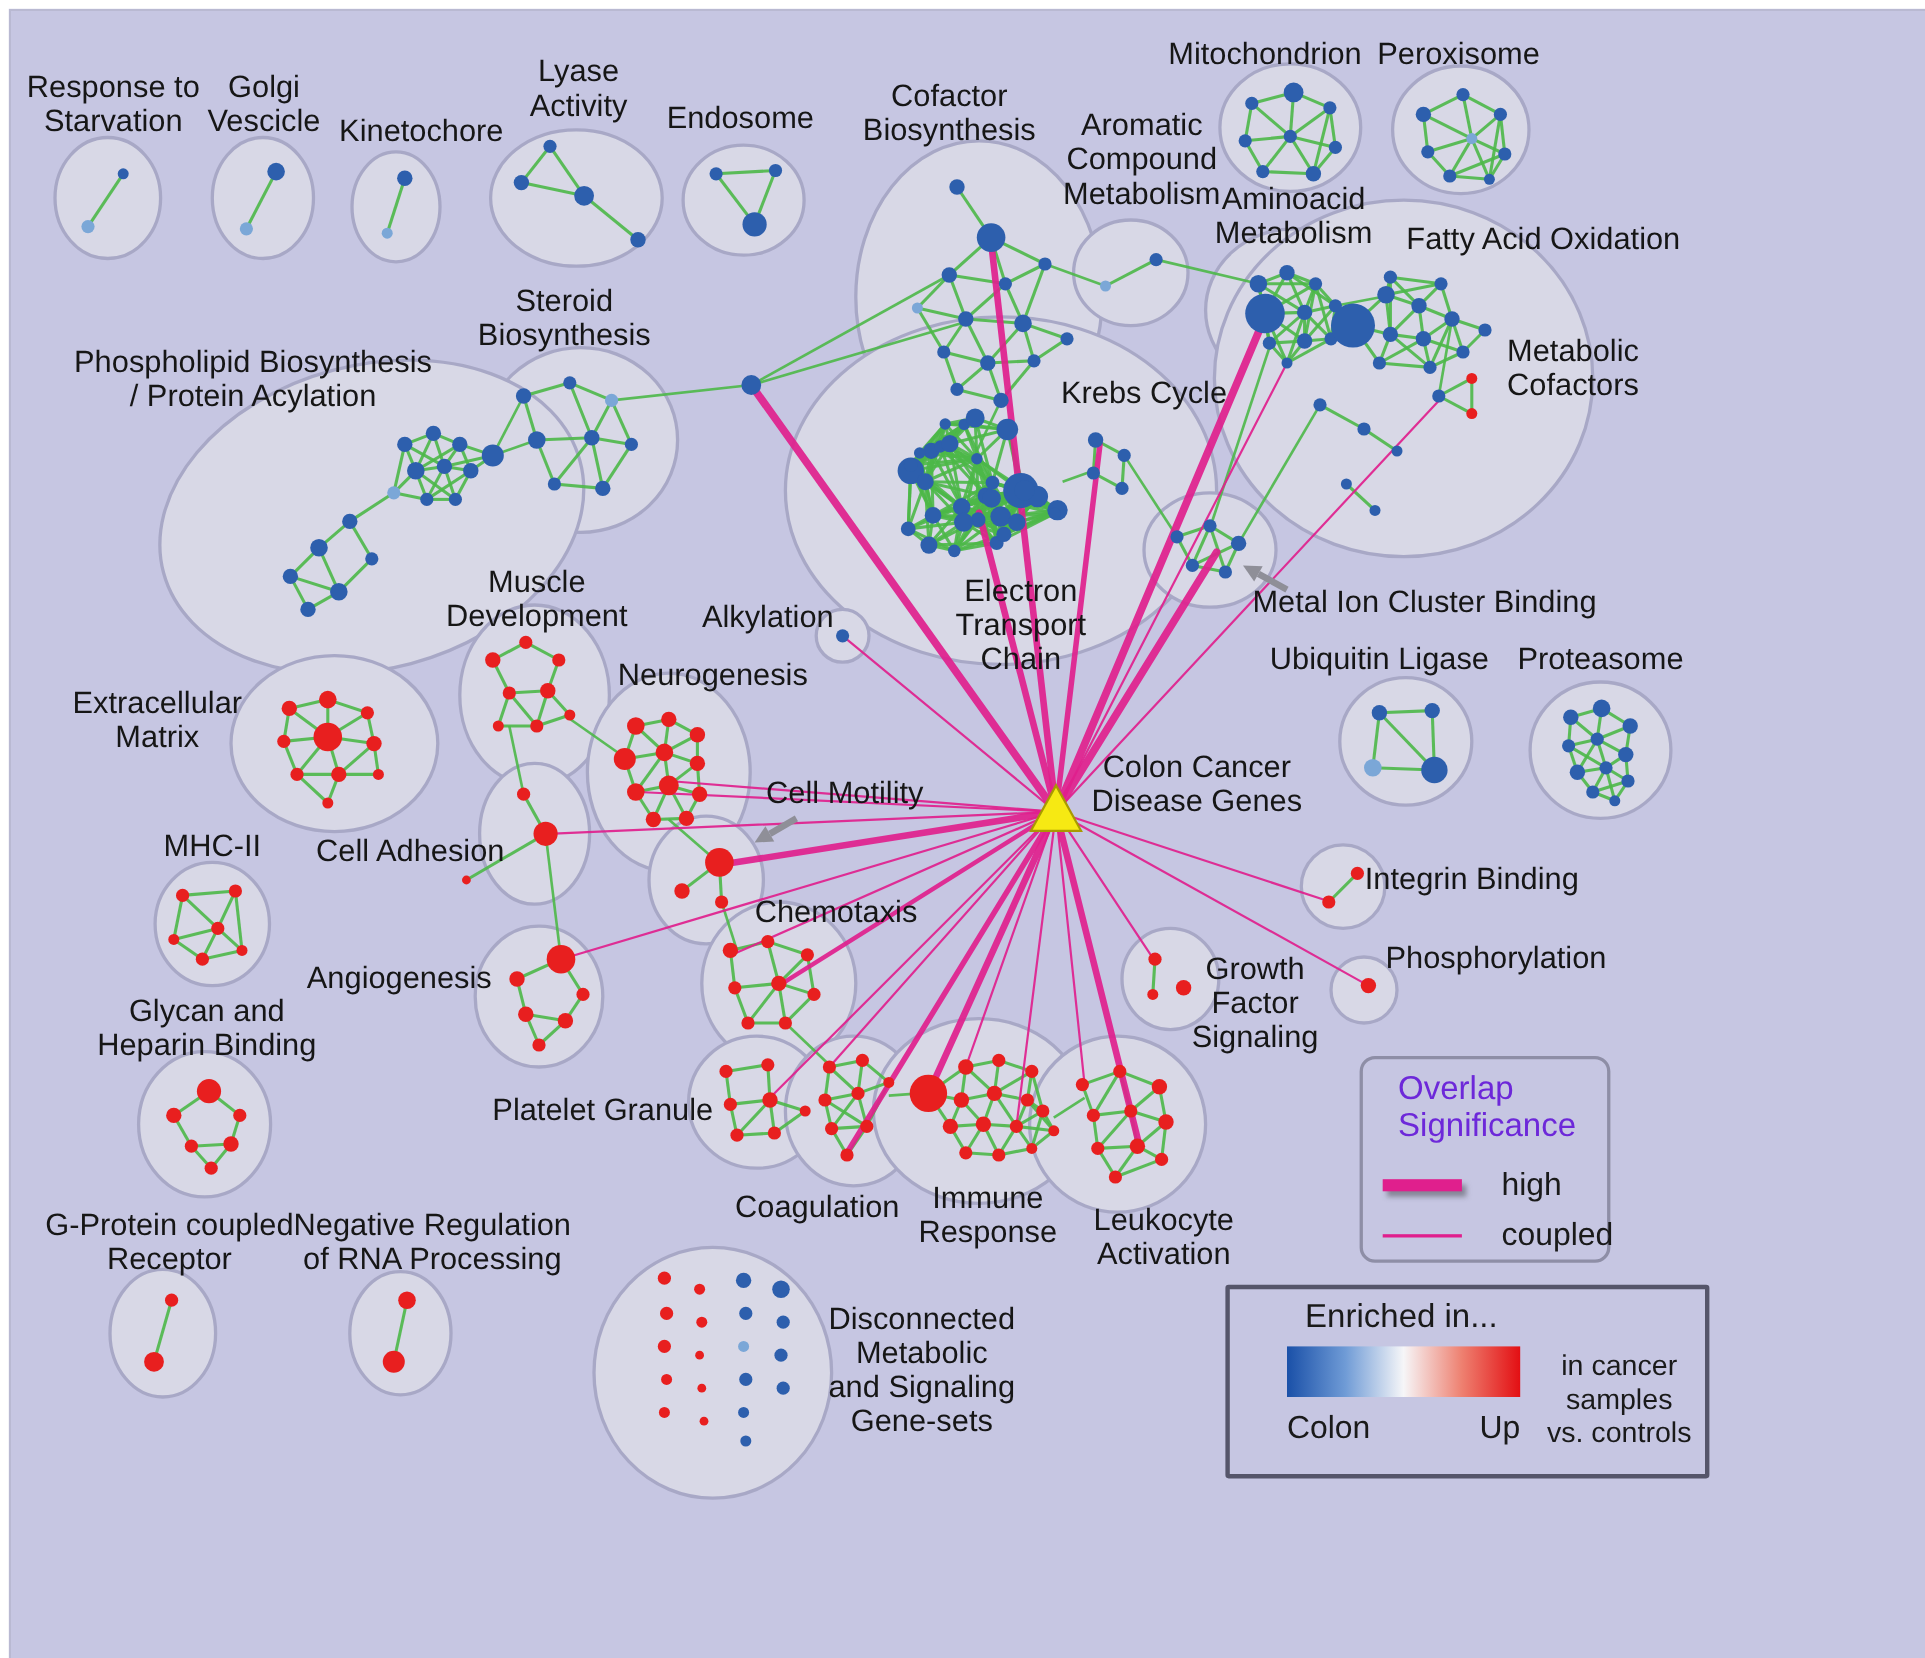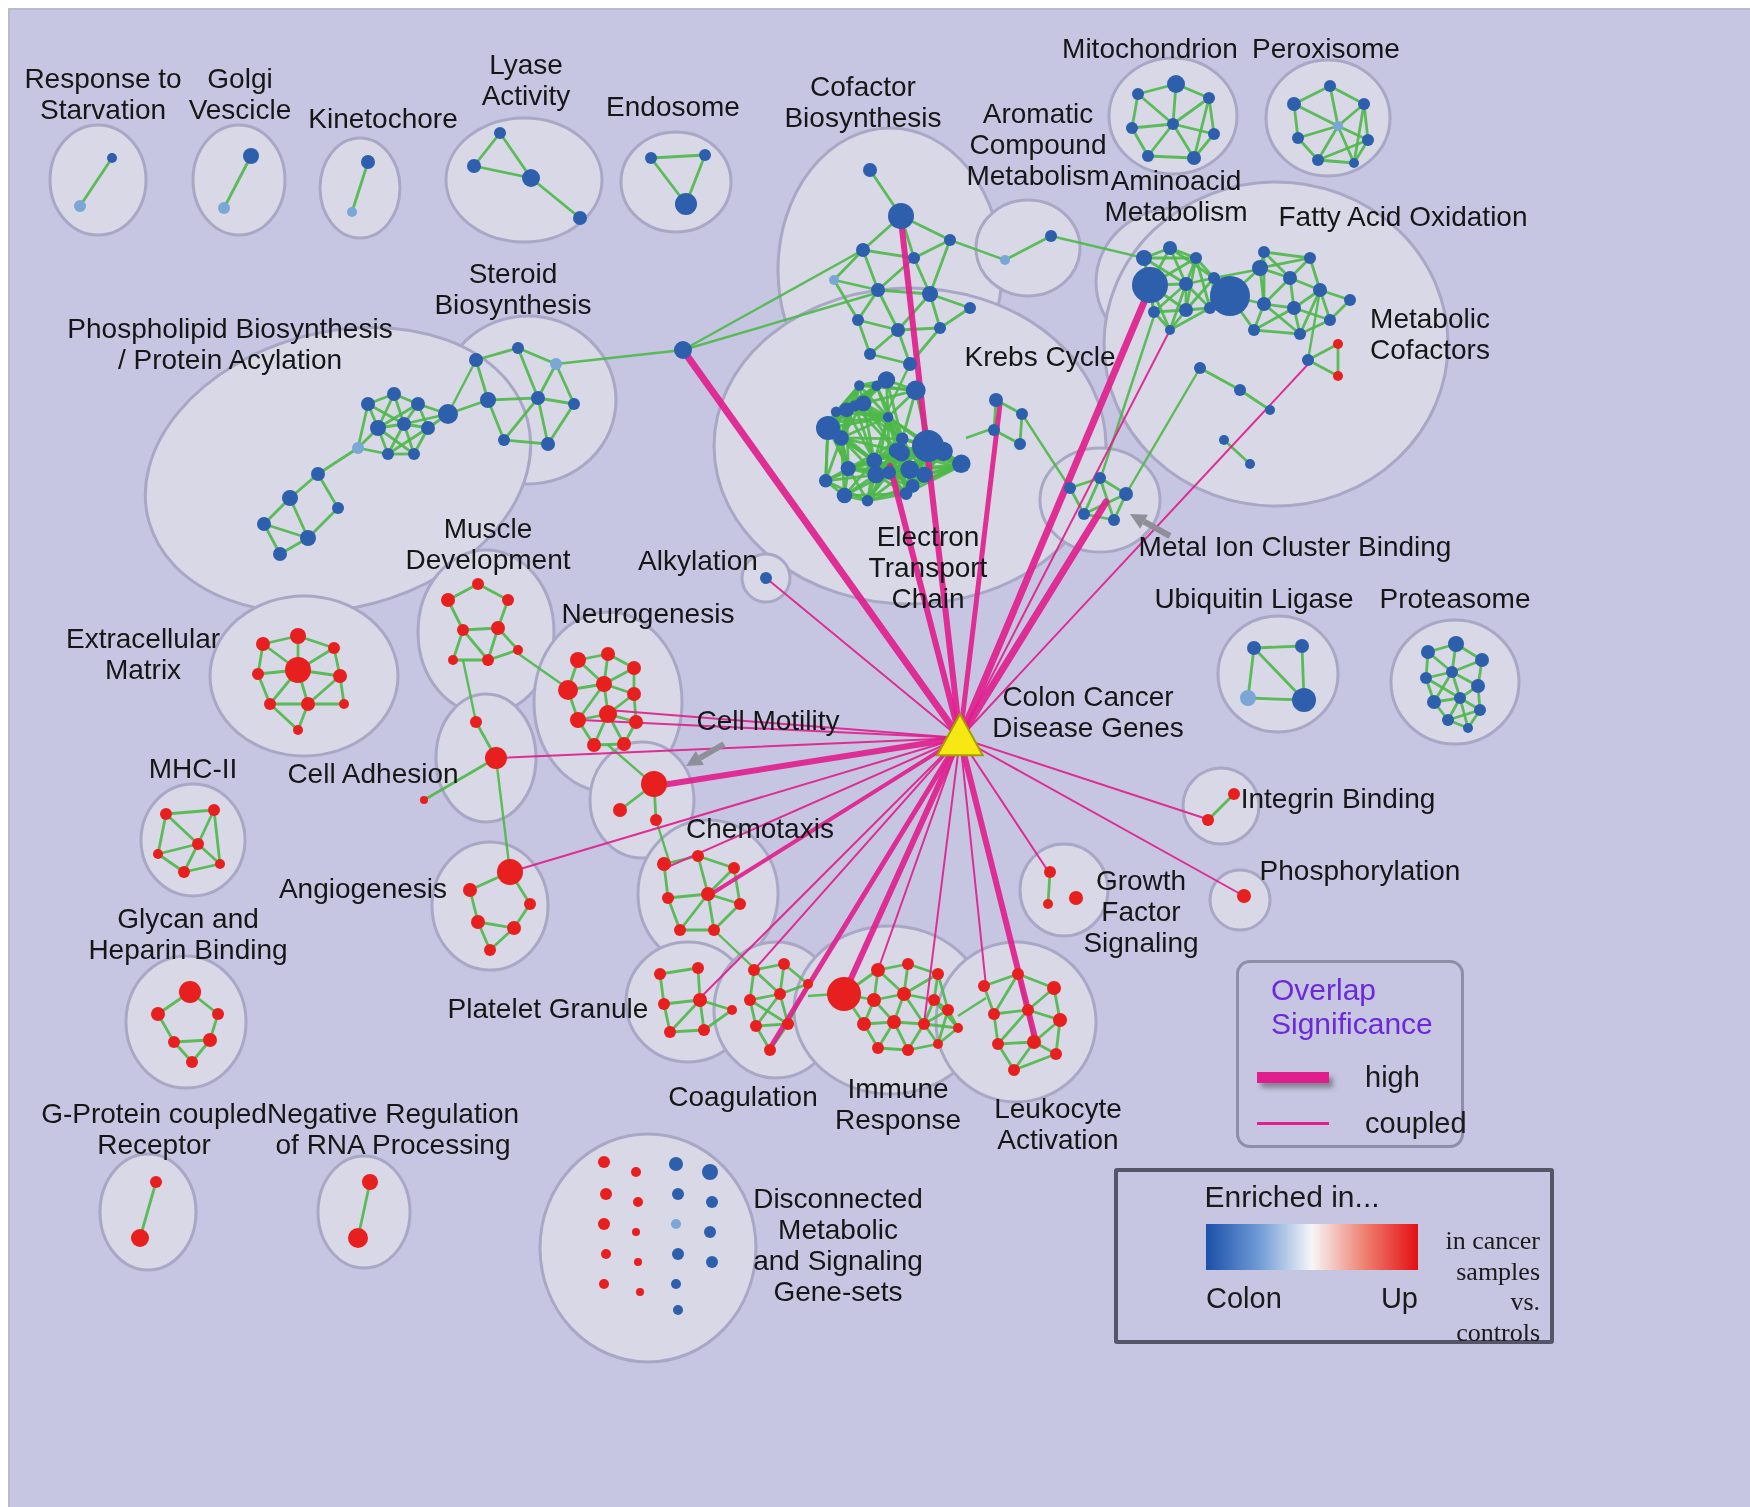--- a/index.html
+++ b/index.html
@@ -21,31 +21,30 @@
   .lo-row { display:flex; align-items:center; gap:36px; height:46px; }
   .lo-sample { width:72px; flex:0 0 72px; }
   .lo-high { height:11px; background:#e01f8d; box-shadow:4px 5px 5px rgba(90,90,100,0.6); }
   .lo-moderate { height:3px; background:#e01f8d; }
   .lo-label { font-size:29px; color:#1a1a1a; }
 
   .legend-enriched {
     position:absolute; left:1106px; top:1160px; width:440px; height:176px;
     border:4px solid #55556a; border-radius:3px; background:rgba(198,198,226,0.6);
     box-sizing:border-box;
-    padding-left:36px;
   }
   .le-title { font-size:30px; color:#1a1a1a; text-align:center; padding-top:8px; padding-right:120px; }
   .le-body { display:flex; align-items:flex-start; padding:10px 10px 0 52px; gap:22px; }
   .le-left { width:212px; flex:0 0 212px; }
   .le-gradient {
     height:46px; width:212px;
     background:linear-gradient(to right,#1a50a8,#6f9bd6,#f6f6f8,#ee8070,#e30f13);
   }
   .le-minmax { display:flex; justify-content:space-between; font-size:29px; color:#1a1a1a; margin-top:12px; }
-  .le-note { font-size:26px; color:#1a1a1a; text-align:right; width:152px; line-height:1.18; margin-top:2px;font-family:Liberation Serif, serif; }
+  .le-note { font-size:26px; color:#1a1a1a; text-align:center; width:152px; line-height:1.18; margin-top:2px; }
 </style>
 </head>
 <body>
 
 <div class="frame">
 
   <svg class="net" id="network-svg" xmlns="http://www.w3.org/2000/svg" viewBox="0 0 1750 1507">
       <g>
         <ellipse cx="90" cy="172" rx="48" ry="55" fill="#d8d8e6" stroke="#a8a8c6" stroke-width="3"></ellipse>
         <ellipse cx="231" cy="172" rx="46" ry="55" fill="#d8d8e6" stroke="#a8a8c6" stroke-width="3"></ellipse>

